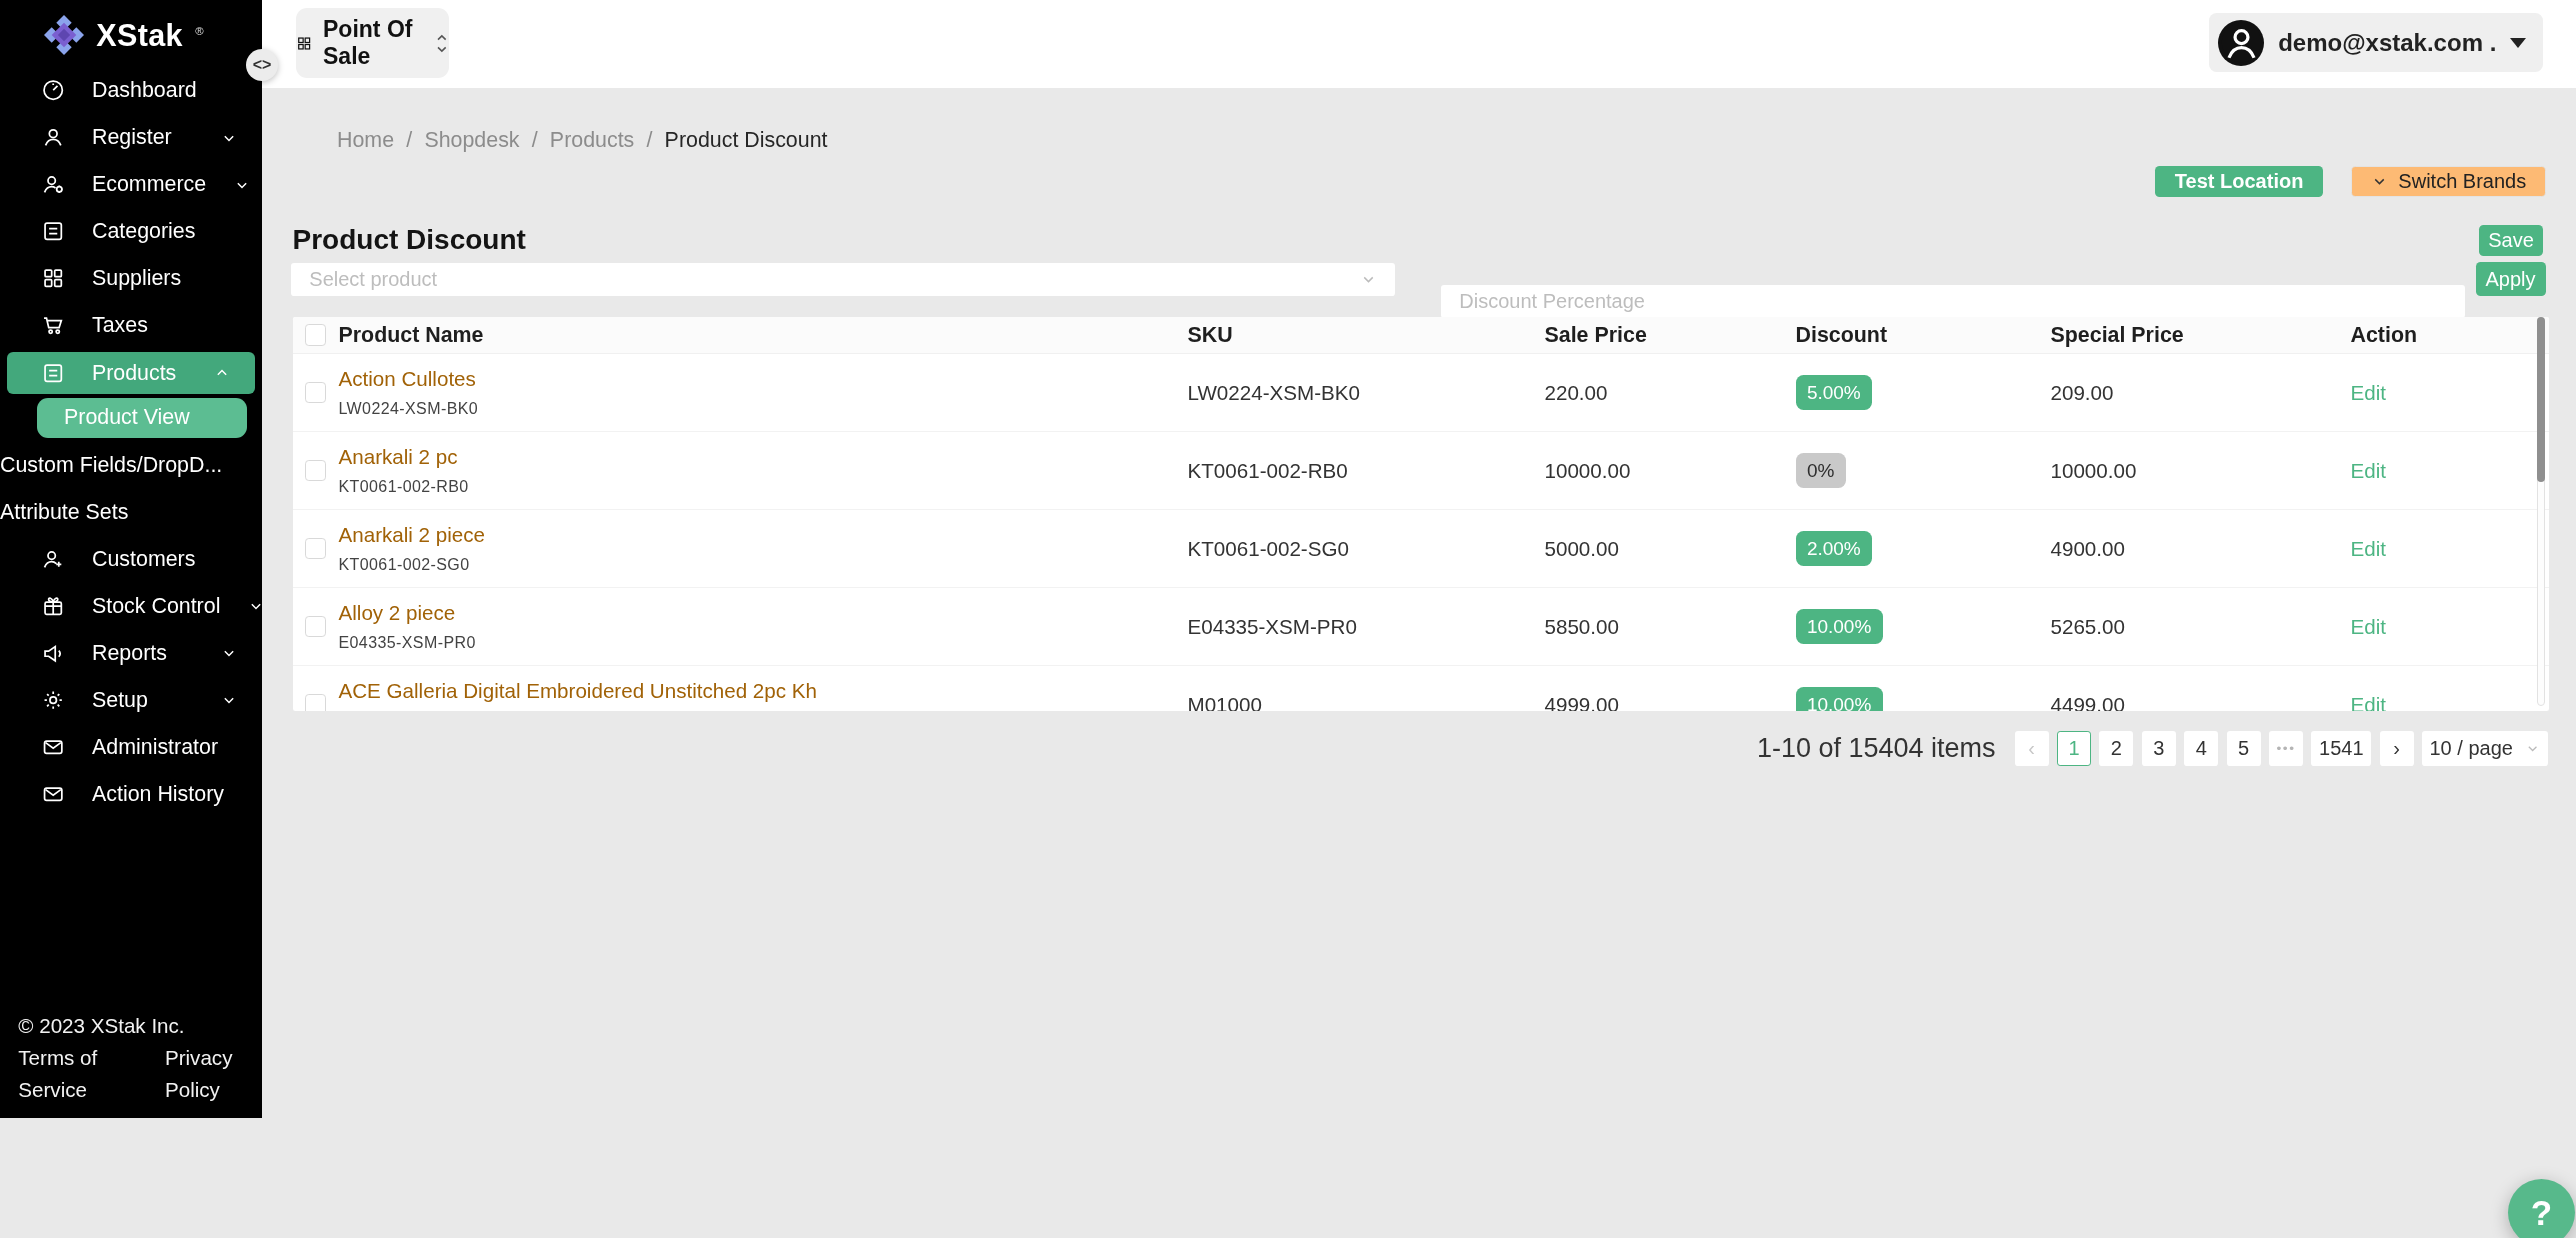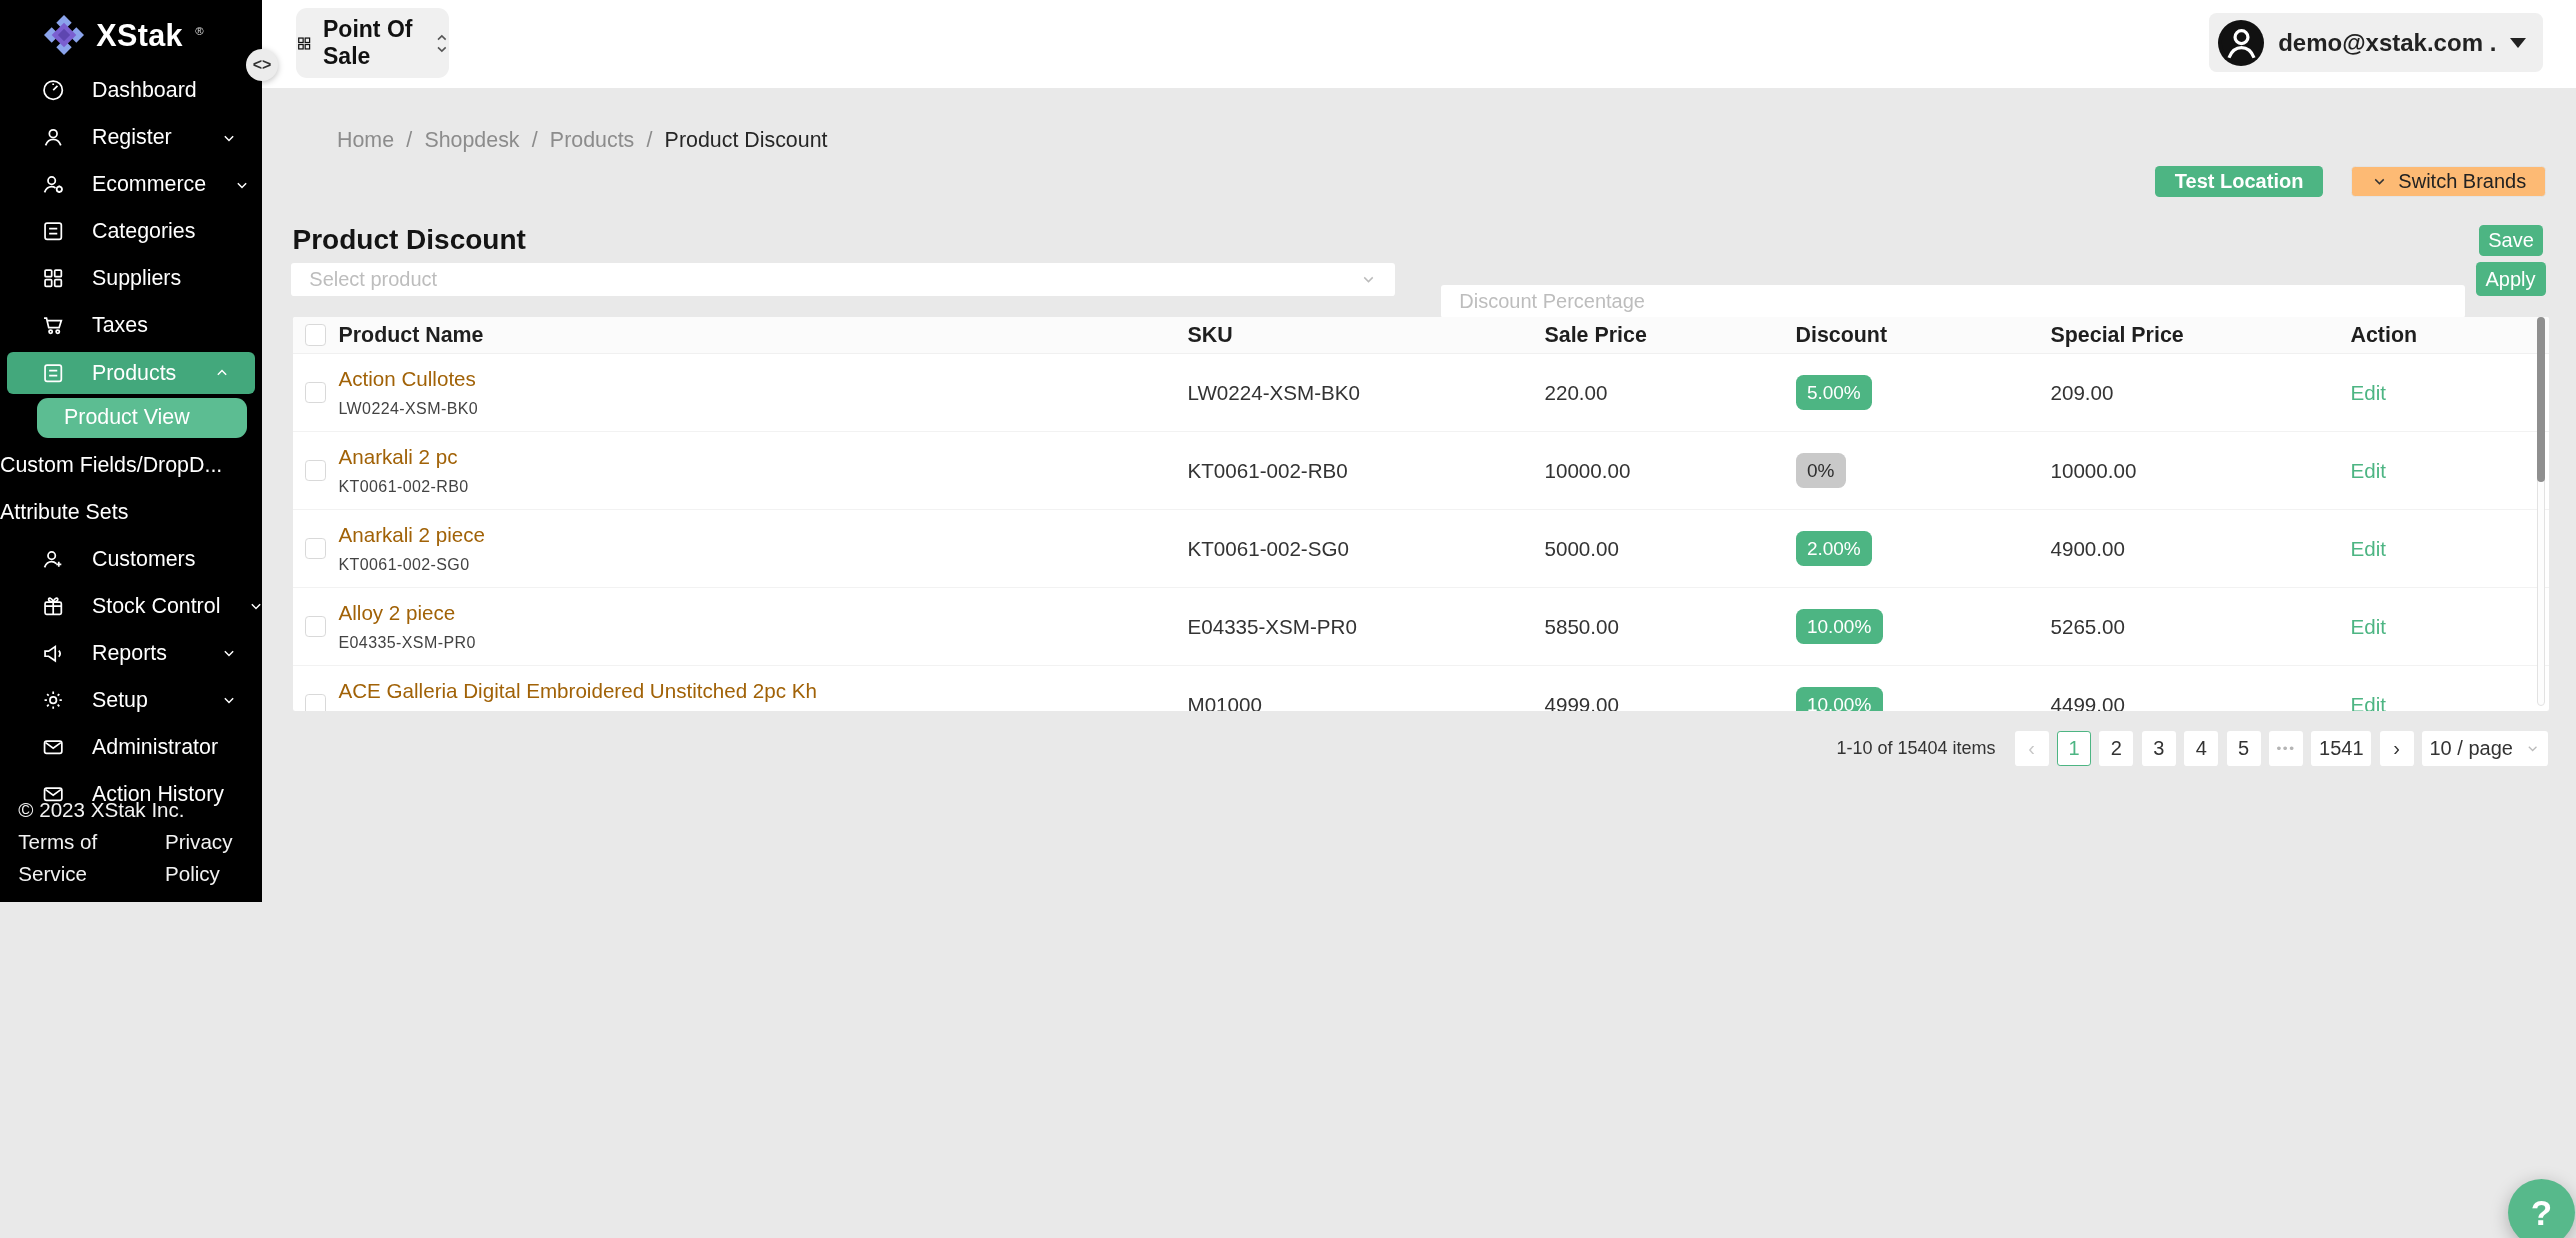--- a/index.html
+++ b/index.html
@@ -3,21 +3,21 @@
 <meta charset="utf-8">
 <style>
   * { box-sizing: border-box; margin: 0; padding: 0; }
   html,body { width:2576px; height:1238px; overflow:hidden;
     font-family:"Liberation Sans", sans-serif; background:#e9e9e9; }
   :root{
     --green:#4db583; --green-dark:#43a87c; --green-light:#5cbd92;
     --ink:#1f1f1f; --gray-text:#8c8c8c; --placeholder:#bdbdbd;
   }
   
-  .sidebar{position:absolute;left:0;top:0;width:262px;height:902px;background:#000;color:#fff;z-index:5;}
+  .sidebar{position:absolute;left:0;top:0;width:262px;height:1118px;background:#000;color:#fff;z-index:5;}
   .logo-row{position:absolute;left:44px;top:15.3px;display:flex;align-items:center;gap:12.2px;}
   .logo-mark{width:40px;height:40px;}
   .logo-text{font-size:30.5px;font-weight:700;color:#fff;letter-spacing:0.4px;}
   .logo-reg{font-size:11.4px;vertical-align:top;position:relative;top:-4.6px;color:#ddd;}
   .nav{position:absolute;top:67px;left:0;right:0;}
   .nav-item{height:47px;display:flex;align-items:center;padding:0 23px 0 40px;gap:26px;font-size:21.4px;color:#fff;cursor:pointer;}
   .nav-ico{width:26px;display:flex;align-items:center;justify-content:center;flex:none;}
   .nav-ico svg{width:24.4px;height:24.4px;}
   .nav-label{flex:1;white-space:nowrap;}
   .nav-chev svg{width:20px;height:20px;}
@@ -72,21 +72,21 @@
   .p-name{font-size:20.6px;color:#a16207;}
   .p-code{font-size:16px;color:#434343;letter-spacing:0.4px;}
   .cell{font-size:20.6px;color:#333;}
   .badge{display:inline-block;padding:6.9px 11.4px;border-radius:7.6px;font-size:19px;background:var(--green);color:#fff;}
   .badge.gray{background:#c9c9c9;color:#2e2e2e;}
   .edit-link{font-size:20.6px;color:var(--green);cursor:pointer;}
   .vscroll-track{position:absolute;right:3.1px;top:0;bottom:4.6px;width:8.4px;background:#fdfdfd;border:0.8px solid #e2e2e2;border-radius:4.6px;}
   .vscroll-thumb{position:absolute;right:3.1px;top:0;width:8.4px;height:165px;background:#8f8f8f;border-radius:4.6px;cursor:pointer;}
   
   .pagination{position:absolute;top:643px;right:28px;display:flex;align-items:center;gap:8.4px;}
-  .pg-summary{font-size:18px;color:#333;margin-right:10.7px;}
+  .pg-summary{font-size:27px;color:#333;margin-right:10.7px;}
   .pg-btn{min-width:34px;height:35px;background:#fff;border-radius:3.1px;display:flex;align-items:center;justify-content:center;
     font-size:20px;color:#333;cursor:pointer;padding:0 7.6px;}
   .pg-btn.disabled{color:#c7c7c7;}
   .pg-btn.active{border:1.5px solid var(--green);color:var(--green);}
   .pg-ellipsis{color:#b5b5b5;font-size:13.7px;letter-spacing:1.5px;}
   .pg-size{min-width:114px;gap:12.2px;}
   .pg-size .chev-small svg{width:15.3px;height:15.3px;}
   
   .help-bubble{position:absolute;left:2246px;top:1091px;width:67px;height:67px;border-radius:50%;background:#57b98b;
     display:flex;align-items:center;justify-content:center;color:#fff;font-size:35px;font-weight:700;

